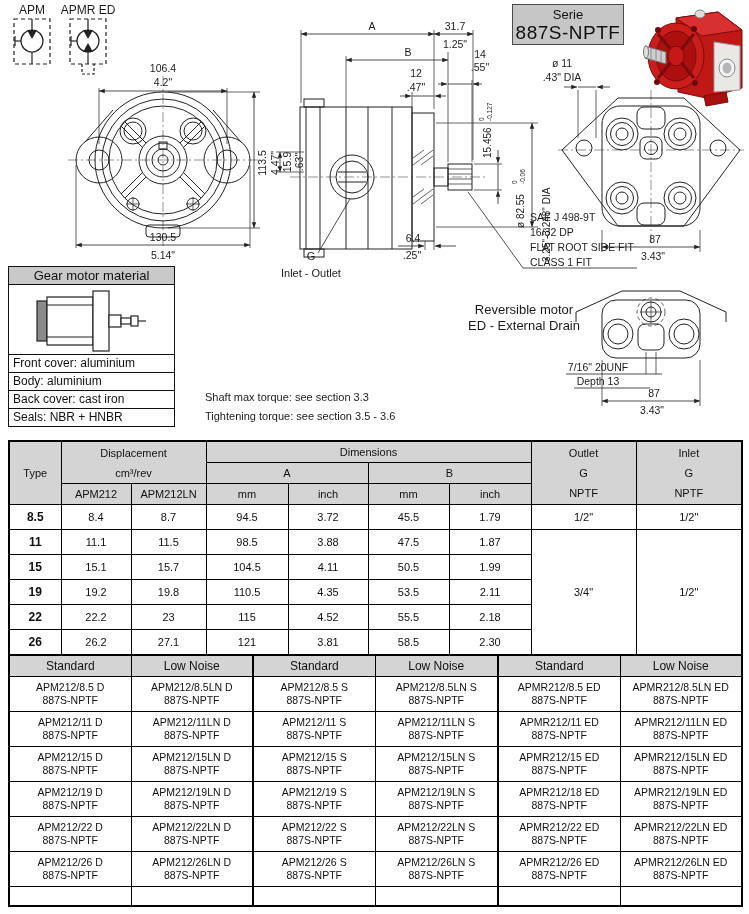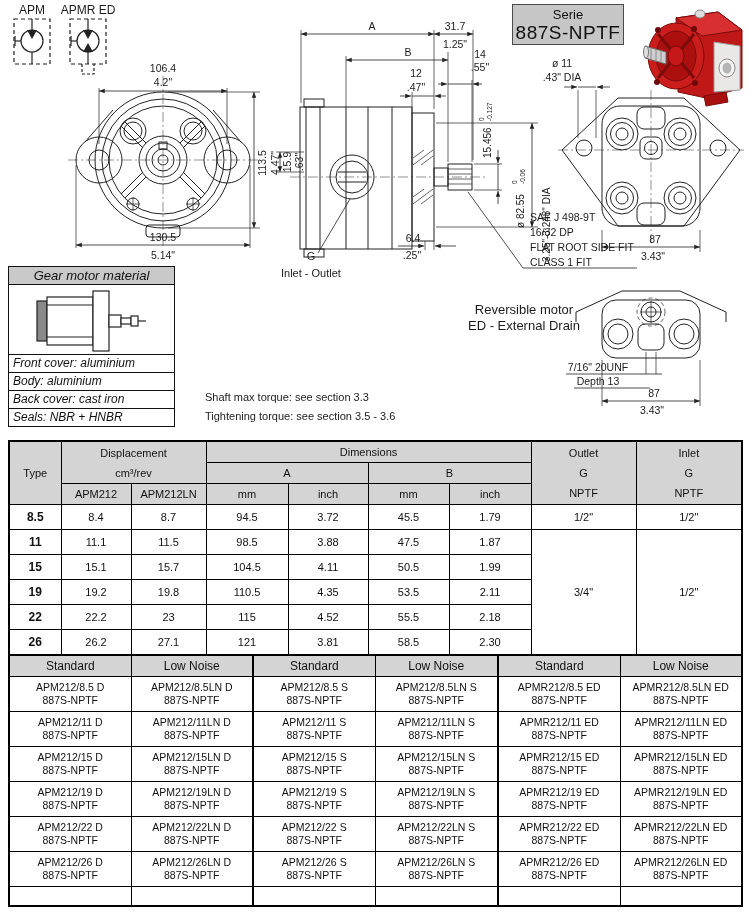--- a/index.html
+++ b/index.html
@@ -7,21 +7,21 @@
   body { font-family:"Liberation Sans", sans-serif; color:#111; }
   .page { position:relative; width:749px; height:914px; background:#fff; overflow:hidden; }
 
   .drawings { position:absolute; left:0; top:0; }
 
   .serie-box { position:absolute; left:512px; top:4px; width:112px; height:41px;
     background:#c6c6c6; border:1px solid #4a4a4a; text-align:center; }
   .serie-box .l1 { font-size:13px; line-height:16px; margin-top:2px; }
   .serie-box .l2 { font-size:19px; line-height:20px; letter-spacing:.5px; }
 
-  .material { position:absolute; left:8px; top:266px; width:167px; border:1px solid #111; background:#fff;font-style:italic; }
+  .material { position:absolute; left:8px; top:266px; width:167px; border:1px solid #111; background:#fff; }
   .material .title { background:#c9c9c9; border-bottom:1px solid #111; text-align:center;
     font-size:13px; padding:1px 0; }
   .material .img { height:70px; border-bottom:1px solid #111; display:flex; align-items:center; justify-content:center; }
   .material .row { border-bottom:1px solid #111; font-size:12px; line-height:15px; padding:1px 4px; }
   .material .row:last-child { border-bottom:none; }
 
   .notes { position:absolute; left:205px; top:388px; font-size:11px; line-height:19px; color:#222; }
 
   table { border-collapse:collapse; table-layout:fixed; }
 
@@ -516,21 +516,21 @@
         <td class="gs"><span>APM212/15 S</span><br><span>887S-NPTF</span></td>
         <td><span>APM212/15LN S</span><br><span>887S-NPTF</span></td>
         <td class="gs"><span>APMR212/15 ED</span><br><span>887S-NPTF</span></td>
         <td><span>APMR212/15LN ED</span><br><span>887S-NPTF</span></td>
       </tr>
       <tr>
         <td><span>APM212/19 D</span><br><span>887S-NPTF</span></td>
         <td><span>APM212/19LN D</span><br><span>887S-NPTF</span></td>
         <td class="gs"><span>APM212/19 S</span><br><span>887S-NPTF</span></td>
         <td><span>APM212/19LN S</span><br><span>887S-NPTF</span></td>
-        <td class="gs"><span>APMR212/19 ED</span><br><span>887S-NPTF</span></td>
+        <td class="gs"><span>APMR212/18 ED</span><br><span>887S-NPTF</span></td>
         <td><span>APMR212/19LN ED</span><br><span>887S-NPTF</span></td>
       </tr>
       <tr>
         <td><span>APM212/22 D</span><br><span>887S-NPTF</span></td>
         <td><span>APM212/22LN D</span><br><span>887S-NPTF</span></td>
         <td class="gs"><span>APM212/22 S</span><br><span>887S-NPTF</span></td>
         <td><span>APM212/22LN S</span><br><span>887S-NPTF</span></td>
         <td class="gs"><span>APMR212/22 ED</span><br><span>887S-NPTF</span></td>
         <td><span>APMR212/22LN ED</span><br><span>887S-NPTF</span></td>
       </tr>

